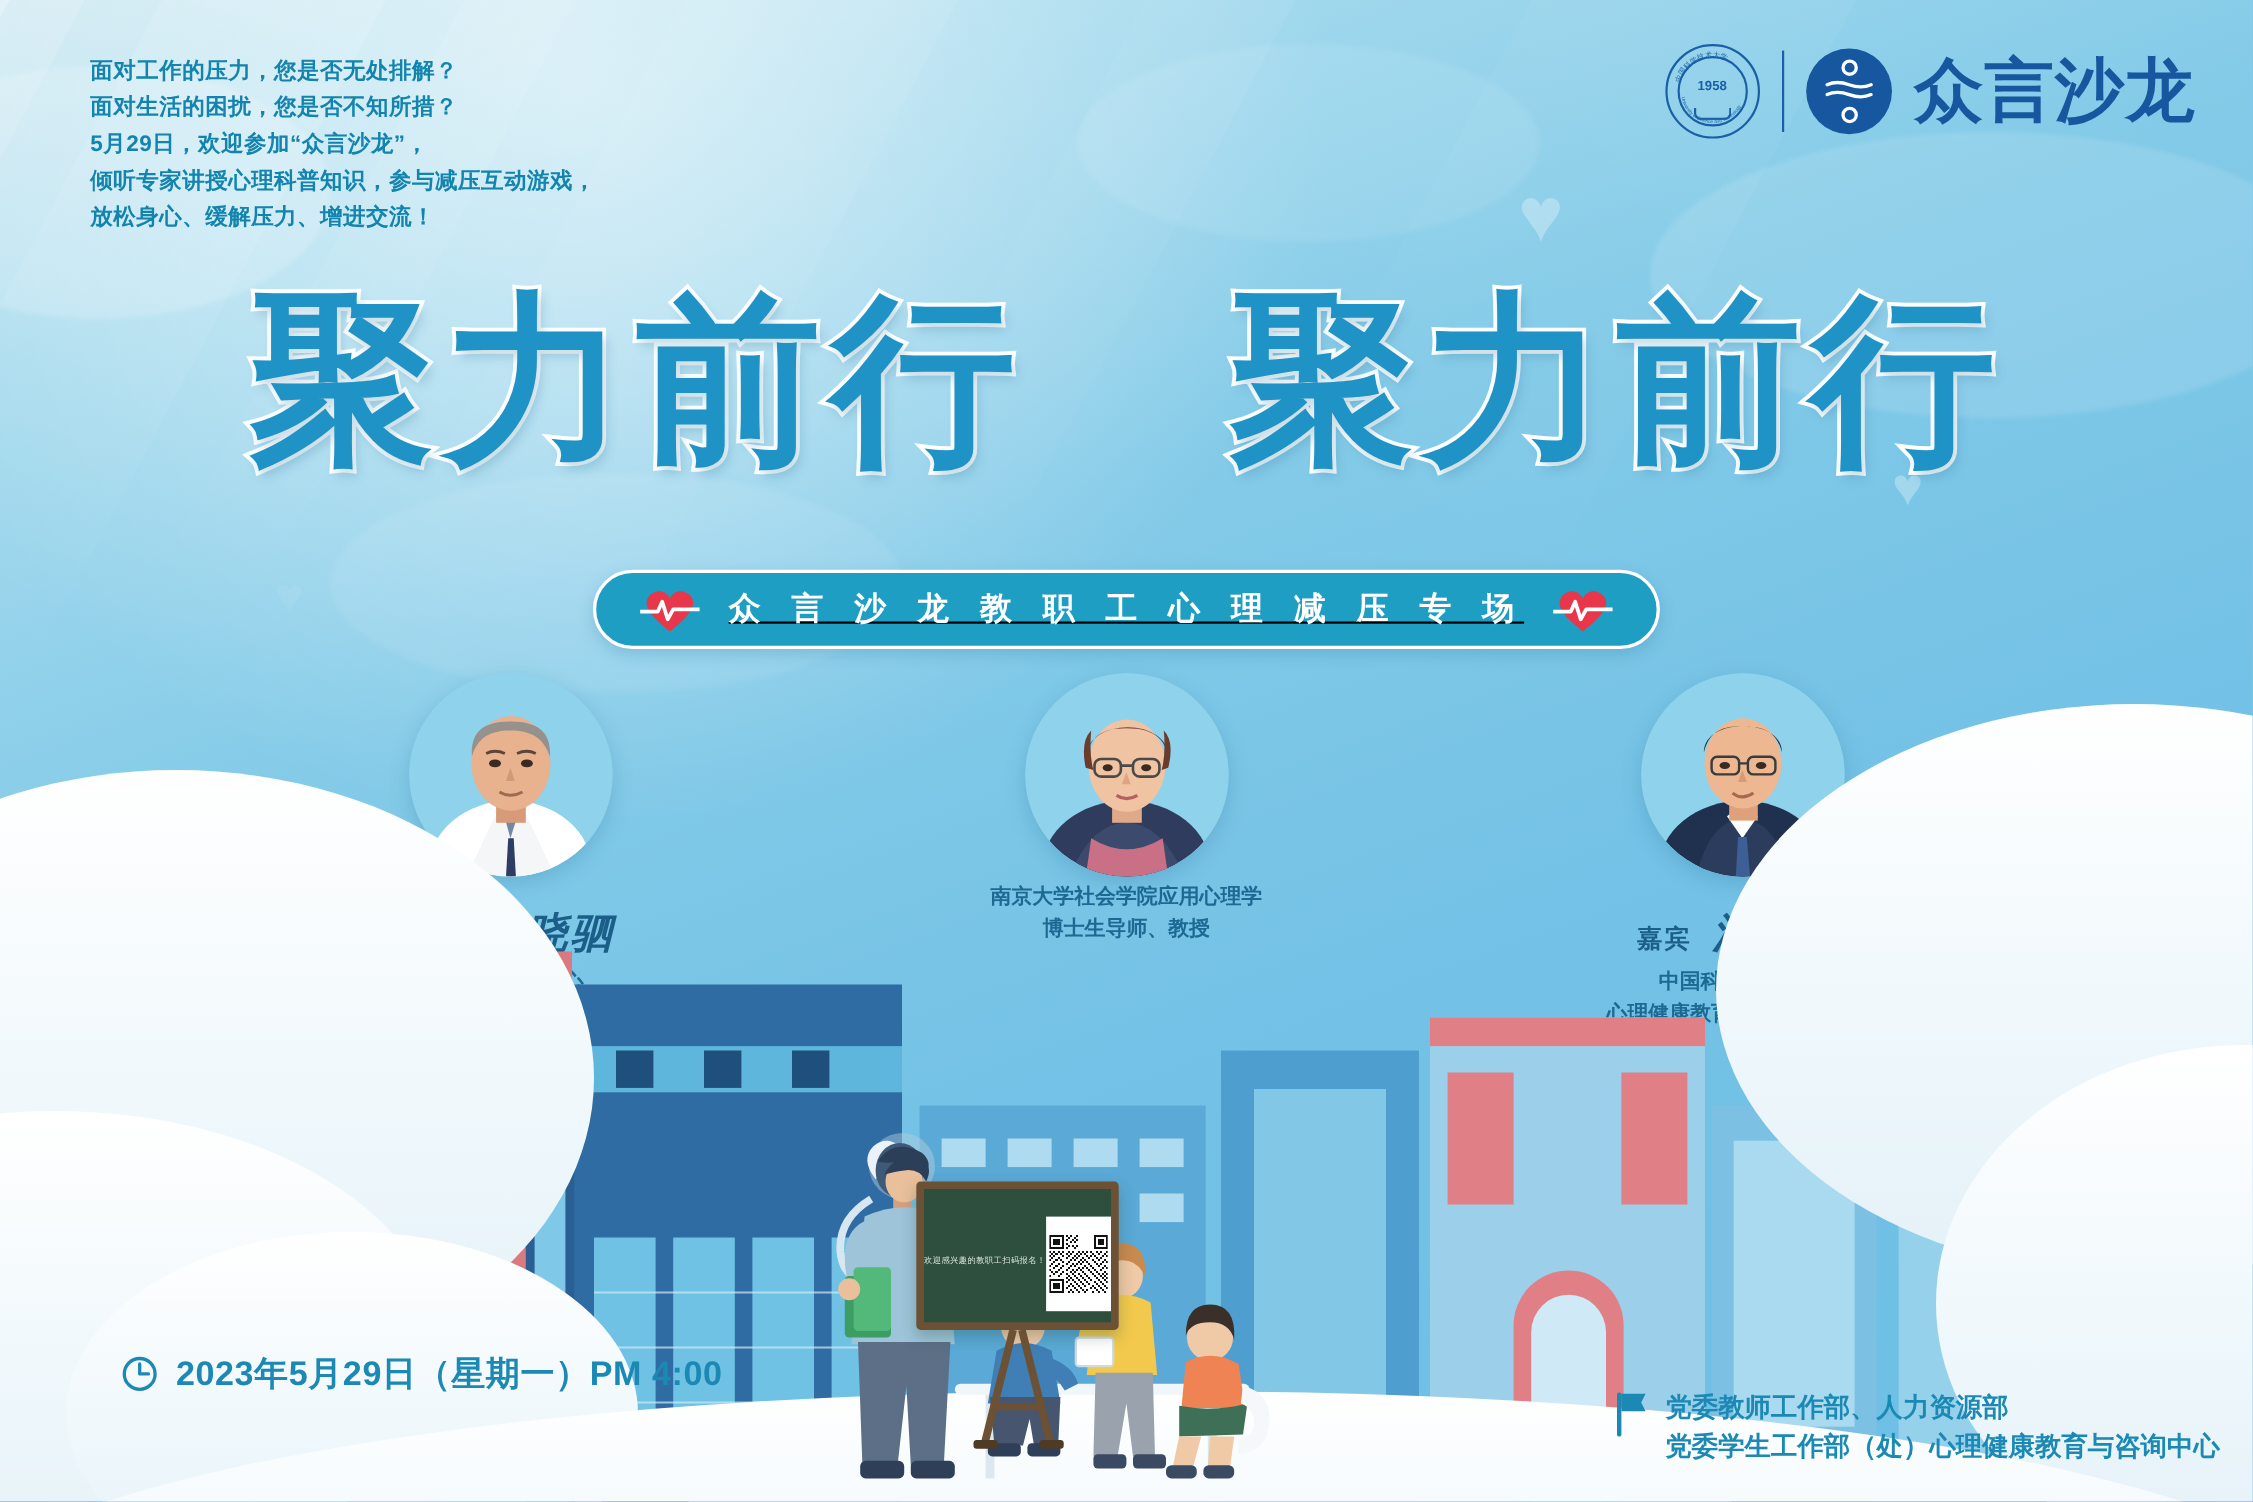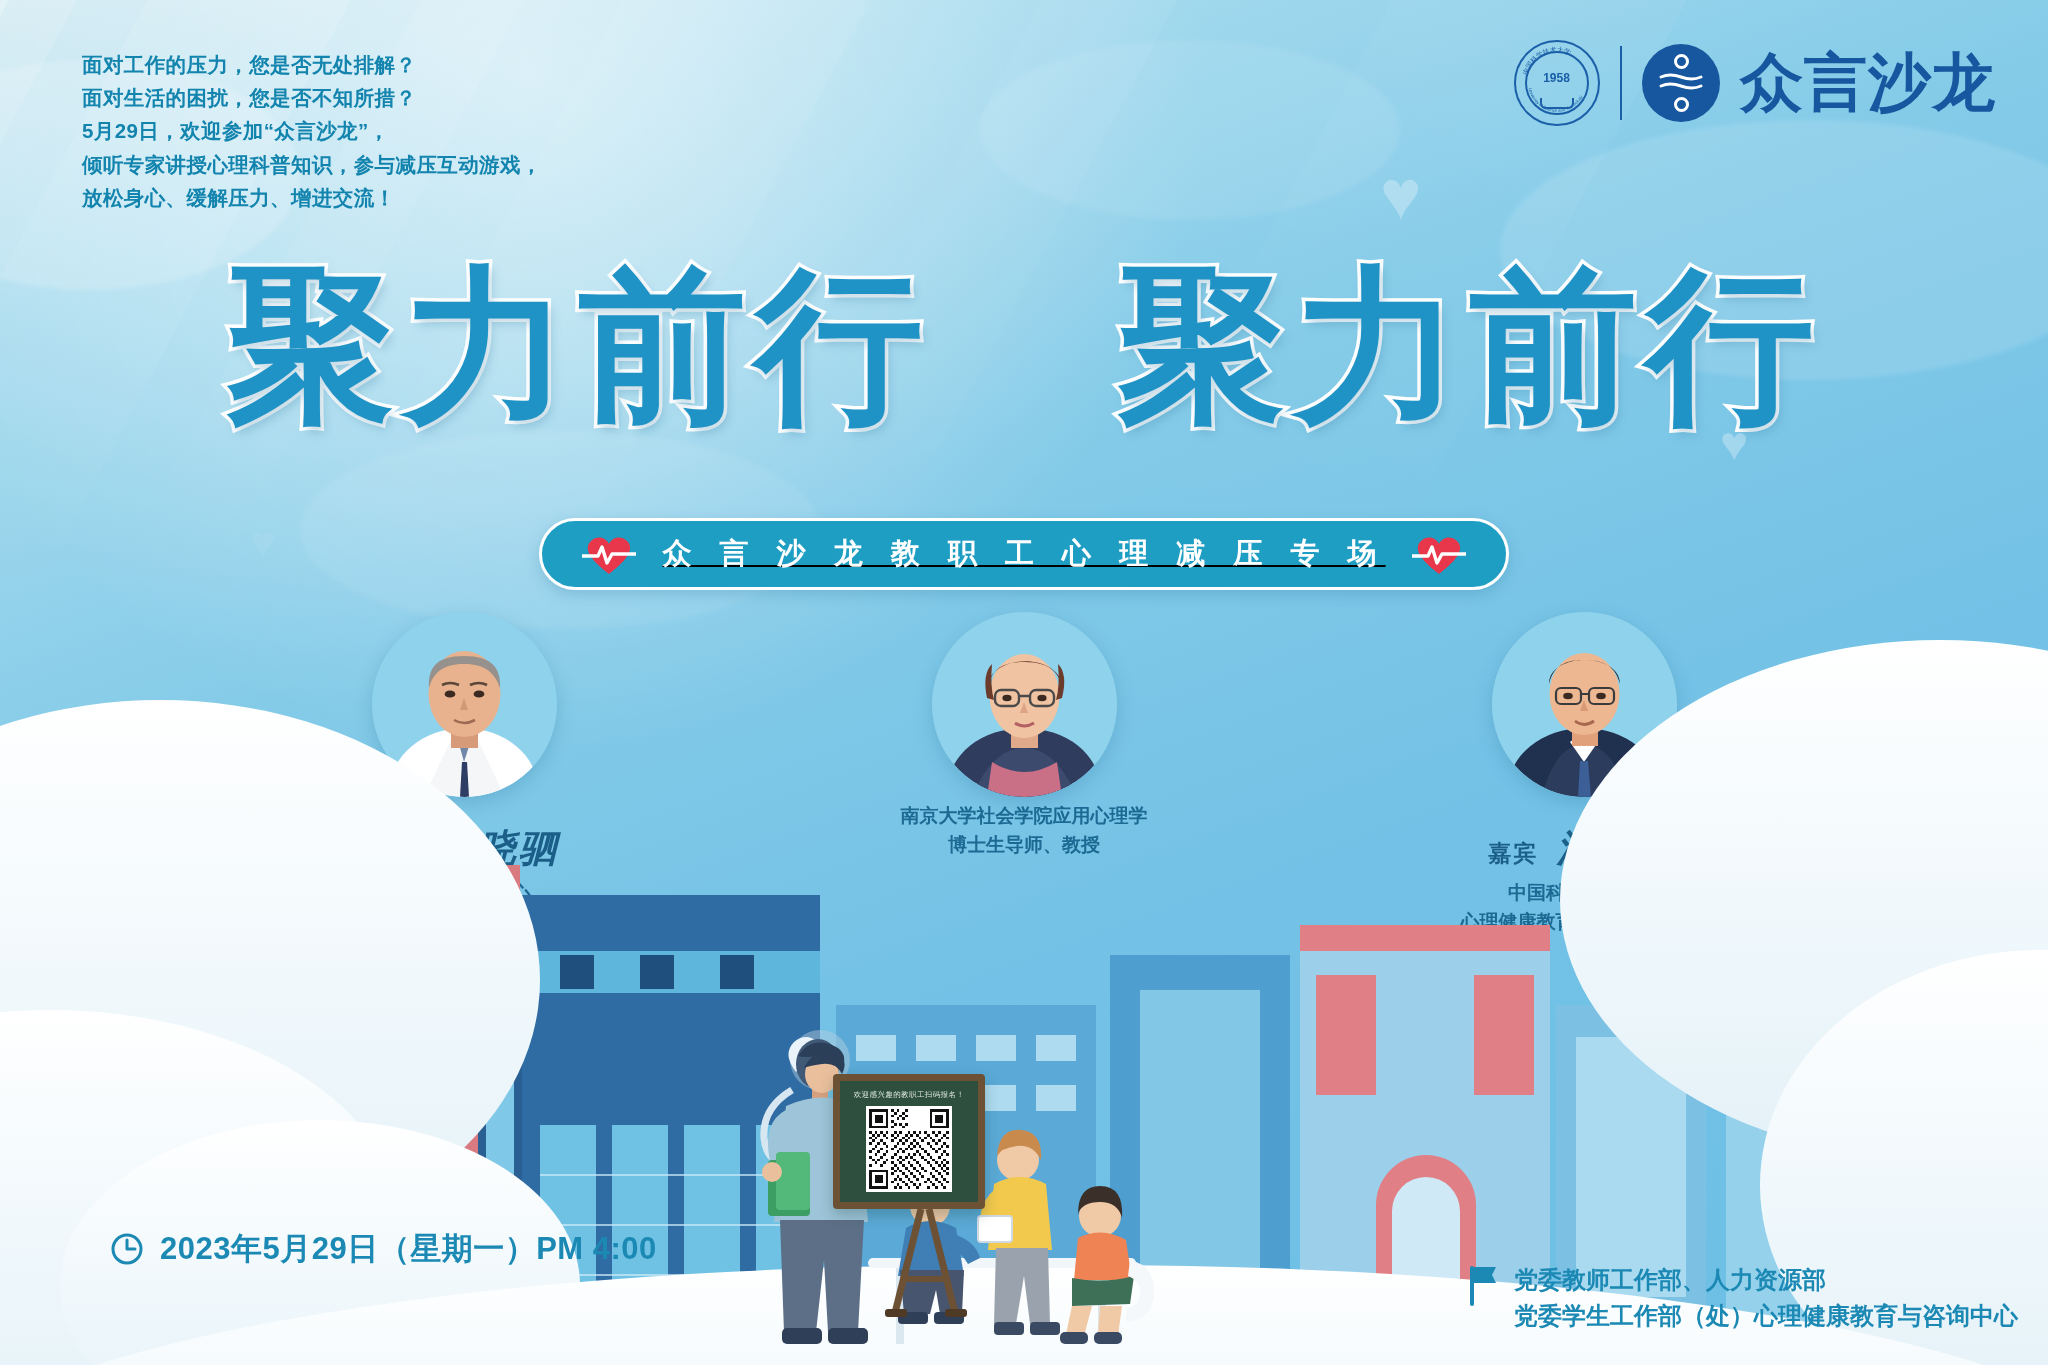--- a/index.html
+++ b/index.html
@@ -104,23 +104,23 @@
   
   #event-info { position:absolute; left:110px; top:1228px; color:#1b89b4; }
   .info-row { display:flex; align-items:center; gap:16px; margin-bottom:12px; }
   .info-row .txt { font-size:31px; font-weight:bold; letter-spacing:.5px; white-space:nowrap; }
   .iglyph { width:34px; height:34px; flex:none; }
 
   #org-info { position:absolute; left:1468px; top:1244px; display:flex; gap:16px; align-items:flex-start;margin-top:18px; }
   #org-info .lines { color:#1b89b4; font-size:24px; font-weight:bold; line-height:1.5; white-space:pre; }
 
   
-  #board { position:absolute; left:833px; top:1074px; width:152px; height:135px;
+  #board { position:absolute; left:833px; top:1074px; width:184px; height:135px;
            background:#2f4f3e; border:7px solid #6d5134; border-radius:4px;
-           box-shadow:0 6px 14px rgba(30,70,60,.28); display:flex; flex-direction:column;
+           box-shadow:0 6px 14px rgba(30,70,60,.28); display:flex; flex-direction:row;
            align-items:center; padding-top:9px; }
   #board .bt { color:#d9e6d9; font-size:7.5px; letter-spacing:.4px; white-space:nowrap; }
   #qr { width:86px; height:86px; margin-top:6px; background:#fff; padding:3px; }
   #board-legs { position:absolute; left:855px; top:1209px; width:140px; height:110px; }
 
   
   #people { position:absolute; left:700px; top:1020px; width:640px; height:345px; }
 </style>
 </head>
 <body>

